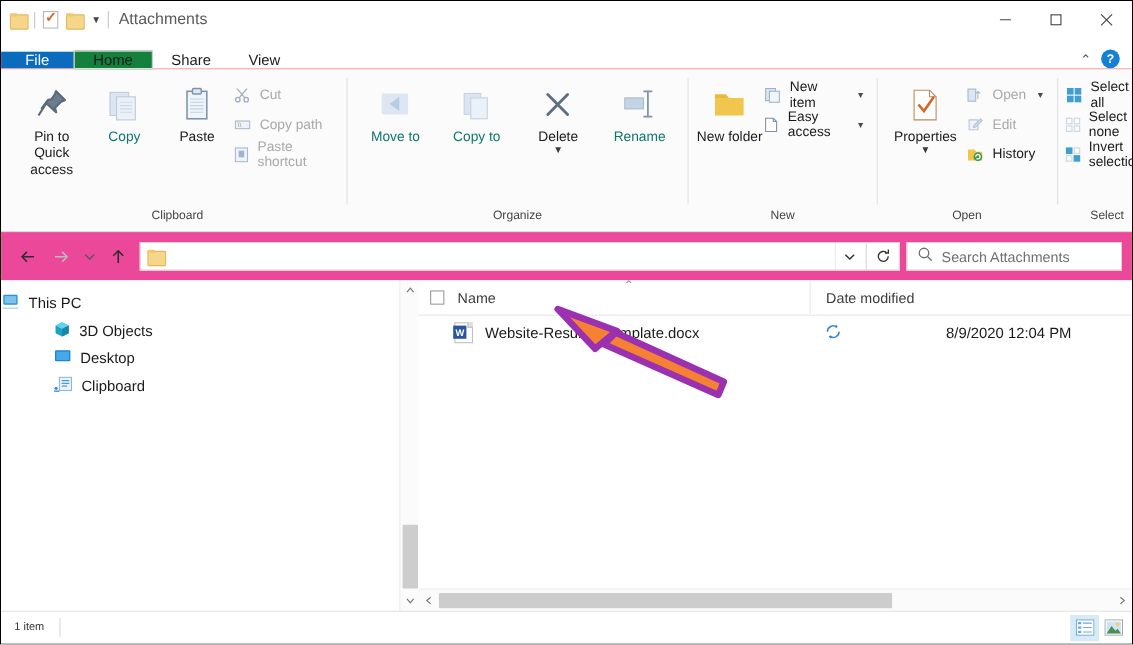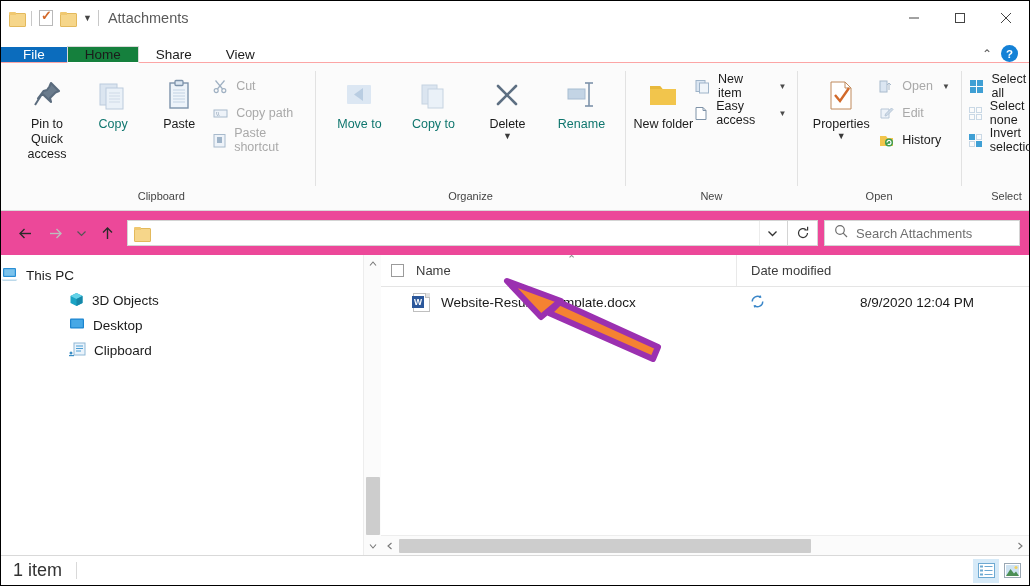--- a/index.html
+++ b/index.html
@@ -151,21 +151,21 @@
   .content { flex:1; display:flex; min-height:0; background:#fff; }
 
   .navpane {
     width: 362px; flex:0 0 362px; background:#ffffff;
     padding-top: 8px; position:relative;
   }
   .tree-item {
     display:flex; align-items:center; gap:8px;
     height:25px; font-size:13.5px; color:#1b1b1b;
   }
-  .tree-item.indent { padding-left: 68px; }
+  .tree-item.indent { padding-left: 48px; }
 
   .vscroll {
     width: 18px; flex:0 0 18px; background:#fbfbfb;
     border-left:1px solid #ededed;
     display:flex; flex-direction:column; align-items:center;
     position:relative;
   }
   .vs-arrow { height:18px; width:18px; display:flex; align-items:center; justify-content:center;
     color:#777; font-size:9px; }
   .vs-track { flex:1; width:18px; position:relative; }
@@ -205,21 +205,21 @@
   .hs-arrow { width:18px; display:flex; align-items:center; justify-content:center;
     color:#777; font-size:10px; }
   .hs-track { flex:1; height:20px; position:relative; }
   .hs-thumb { position:absolute; top:3px; height:14px; background:#cdcdcd; border-radius:1px; }
 
   
   .statusbar {
     height:30px; flex:0 0 30px; border-top:1px solid #d9d9d9;
     display:flex; align-items:center; background:#fff; padding-left:12px;
   }
-  .status-text { font-size:18px; color:#333; }
+  .status-text { font-size:10px; color:#333; }
   .status-sep { width:1px; height:17px; background:#d9d9d9; margin-left:14px; }
   .view-btns { margin-left:auto; display:flex; height:30px; align-items:center; padding-right:4px; }
   .view-btn { width:26px; height:24px; display:flex; align-items:center; justify-content:center; }
   .view-btn.sel { background:#d6eaf8; }
 
   
   .annot-arrow { position:absolute; left:500px; top:274px; pointer-events:none; }
 </style>
 </head>
 <body>

